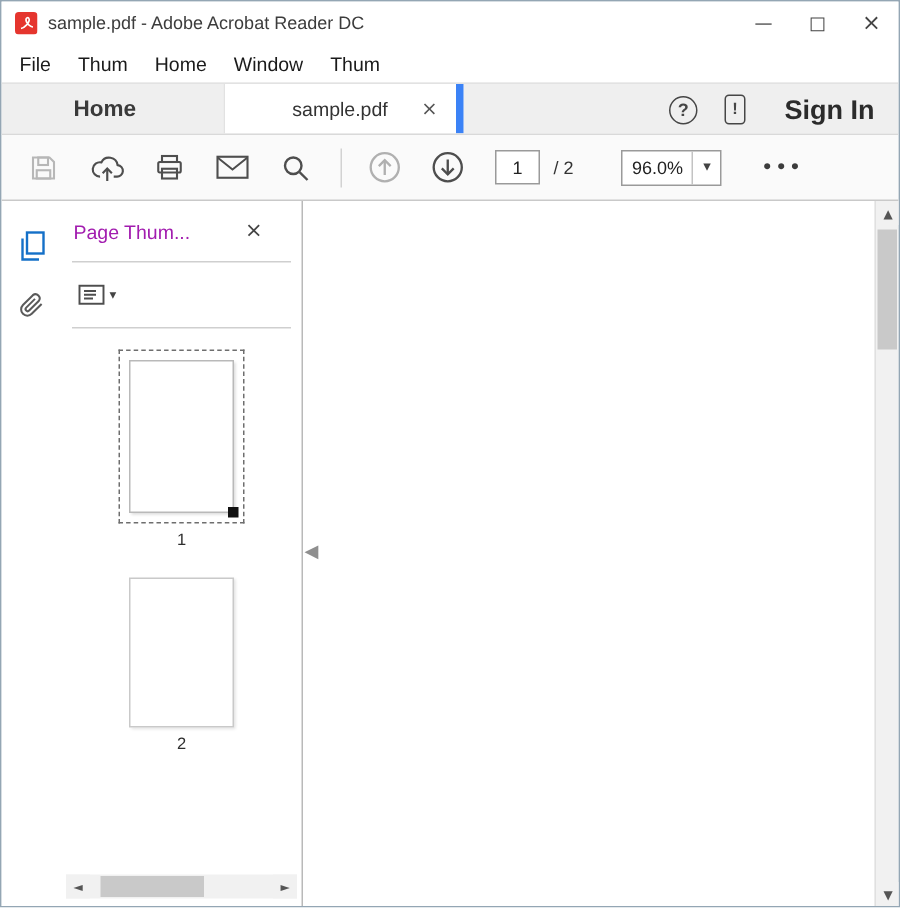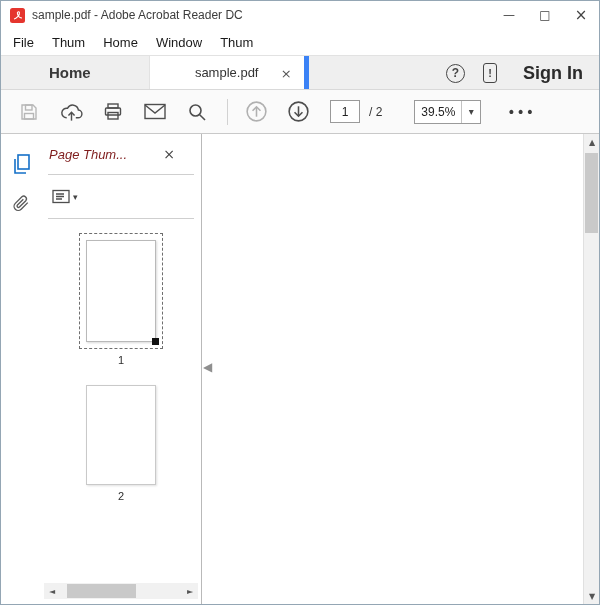--- a/index.html
+++ b/index.html
@@ -40,21 +40,21 @@
   .zoom-value { width:46px; display:flex; align-items:center; justify-content:center; font-size:12px; color:#222; }
   .zoom-arrow { width:19px; display:flex; align-items:center; justify-content:center; border-left:1px solid #c3c3c3; font-size:10px; color:#444; font-family:"DejaVu Sans", sans-serif; }
   .more-btn { margin-left:26px; font-size:14px; color:#3c3c3c; letter-spacing:1px; background:none; border:none; font-family:"DejaVu Sans", sans-serif; }
 
   
   .left-rail { position:absolute; top:133px; left:0; width:40px; bottom:0; background:#fff; display:flex; flex-direction:column; align-items:center; padding-top:17px; gap:13px; }
   .rail-btn { width:26px; height:26px; display:flex; align-items:center; justify-content:center; background:none; border:none; }
 
   .nav-panel { position:absolute; top:133px; left:40px; width:160px; bottom:0; background:#fff; }
   .panel-header { height:40px; display:flex; align-items:center; padding:0 8px; position:relative; }
-  .panel-title { font-size:13px; color:#7f1d1d;font-style:italic; }
+  .panel-title { font-size:13px; color:#a21caf; }
   .panel-close { position:absolute; right:26px; font-size:14px; color:#444; background:none; border:none; font-family:"DejaVu Sans", sans-serif; }
   .panel-divider { height:1px; background:#cfcfcf; margin:0 7px; }
   .panel-options { height:43px; display:flex; align-items:center; padding-left:11px; }
   .options-btn { display:flex; align-items:center; gap:3px; background:none; border:none; }
   .options-arrow { font-size:9px; color:#444; font-family:"DejaVu Sans", sans-serif; }
 
   .thumb-col { display:flex; flex-direction:column; align-items:center; padding-top:14px; }
   .thumb-sel { border:1px dashed #6e6e6e; padding:6px; position:relative; }
   .thumb-page { width:70px; height:102px; background:#fff; border:1px solid #b9b9b9; box-shadow:1px 1px 2px rgba(0,0,0,0.15); }
   .thumb-handle { position:absolute; right:3px; bottom:3px; width:7px; height:7px; background:#111; }
@@ -159,21 +159,21 @@
     <button class="tool-btn">
       <svg width="25" height="25" viewBox="0 0 24 24" fill="none" stroke="#4e4e4e" stroke-width="1.5">
         <circle cx="12" cy="12" r="9"></circle>
           <path d="M12 7v9"></path>
           <path d="M8.2 12.7L12 16.5l3.8-3.8"></path>
       </svg>
     </button>
     <input class="page-input" value="1" style="">
     <span class="page-total">/ 2</span>
     <div class="zoom-box">
-      <span class="zoom-value">39.5%</span>
+      <span class="zoom-value">96.0%</span>
       <span class="zoom-arrow">▾</span>
     </div>
     <button class="more-btn">•••</button>
   </div>
 
   <div class="left-rail">
     <button class="rail-btn">
       <svg width="21" height="22" viewBox="0 0 20 22" fill="none" stroke="#1470c8" stroke-width="1.6">
         <rect x="6.5" y="2" width="11" height="14"></rect>
           <path d="M3.5 6v14h11"></path>

